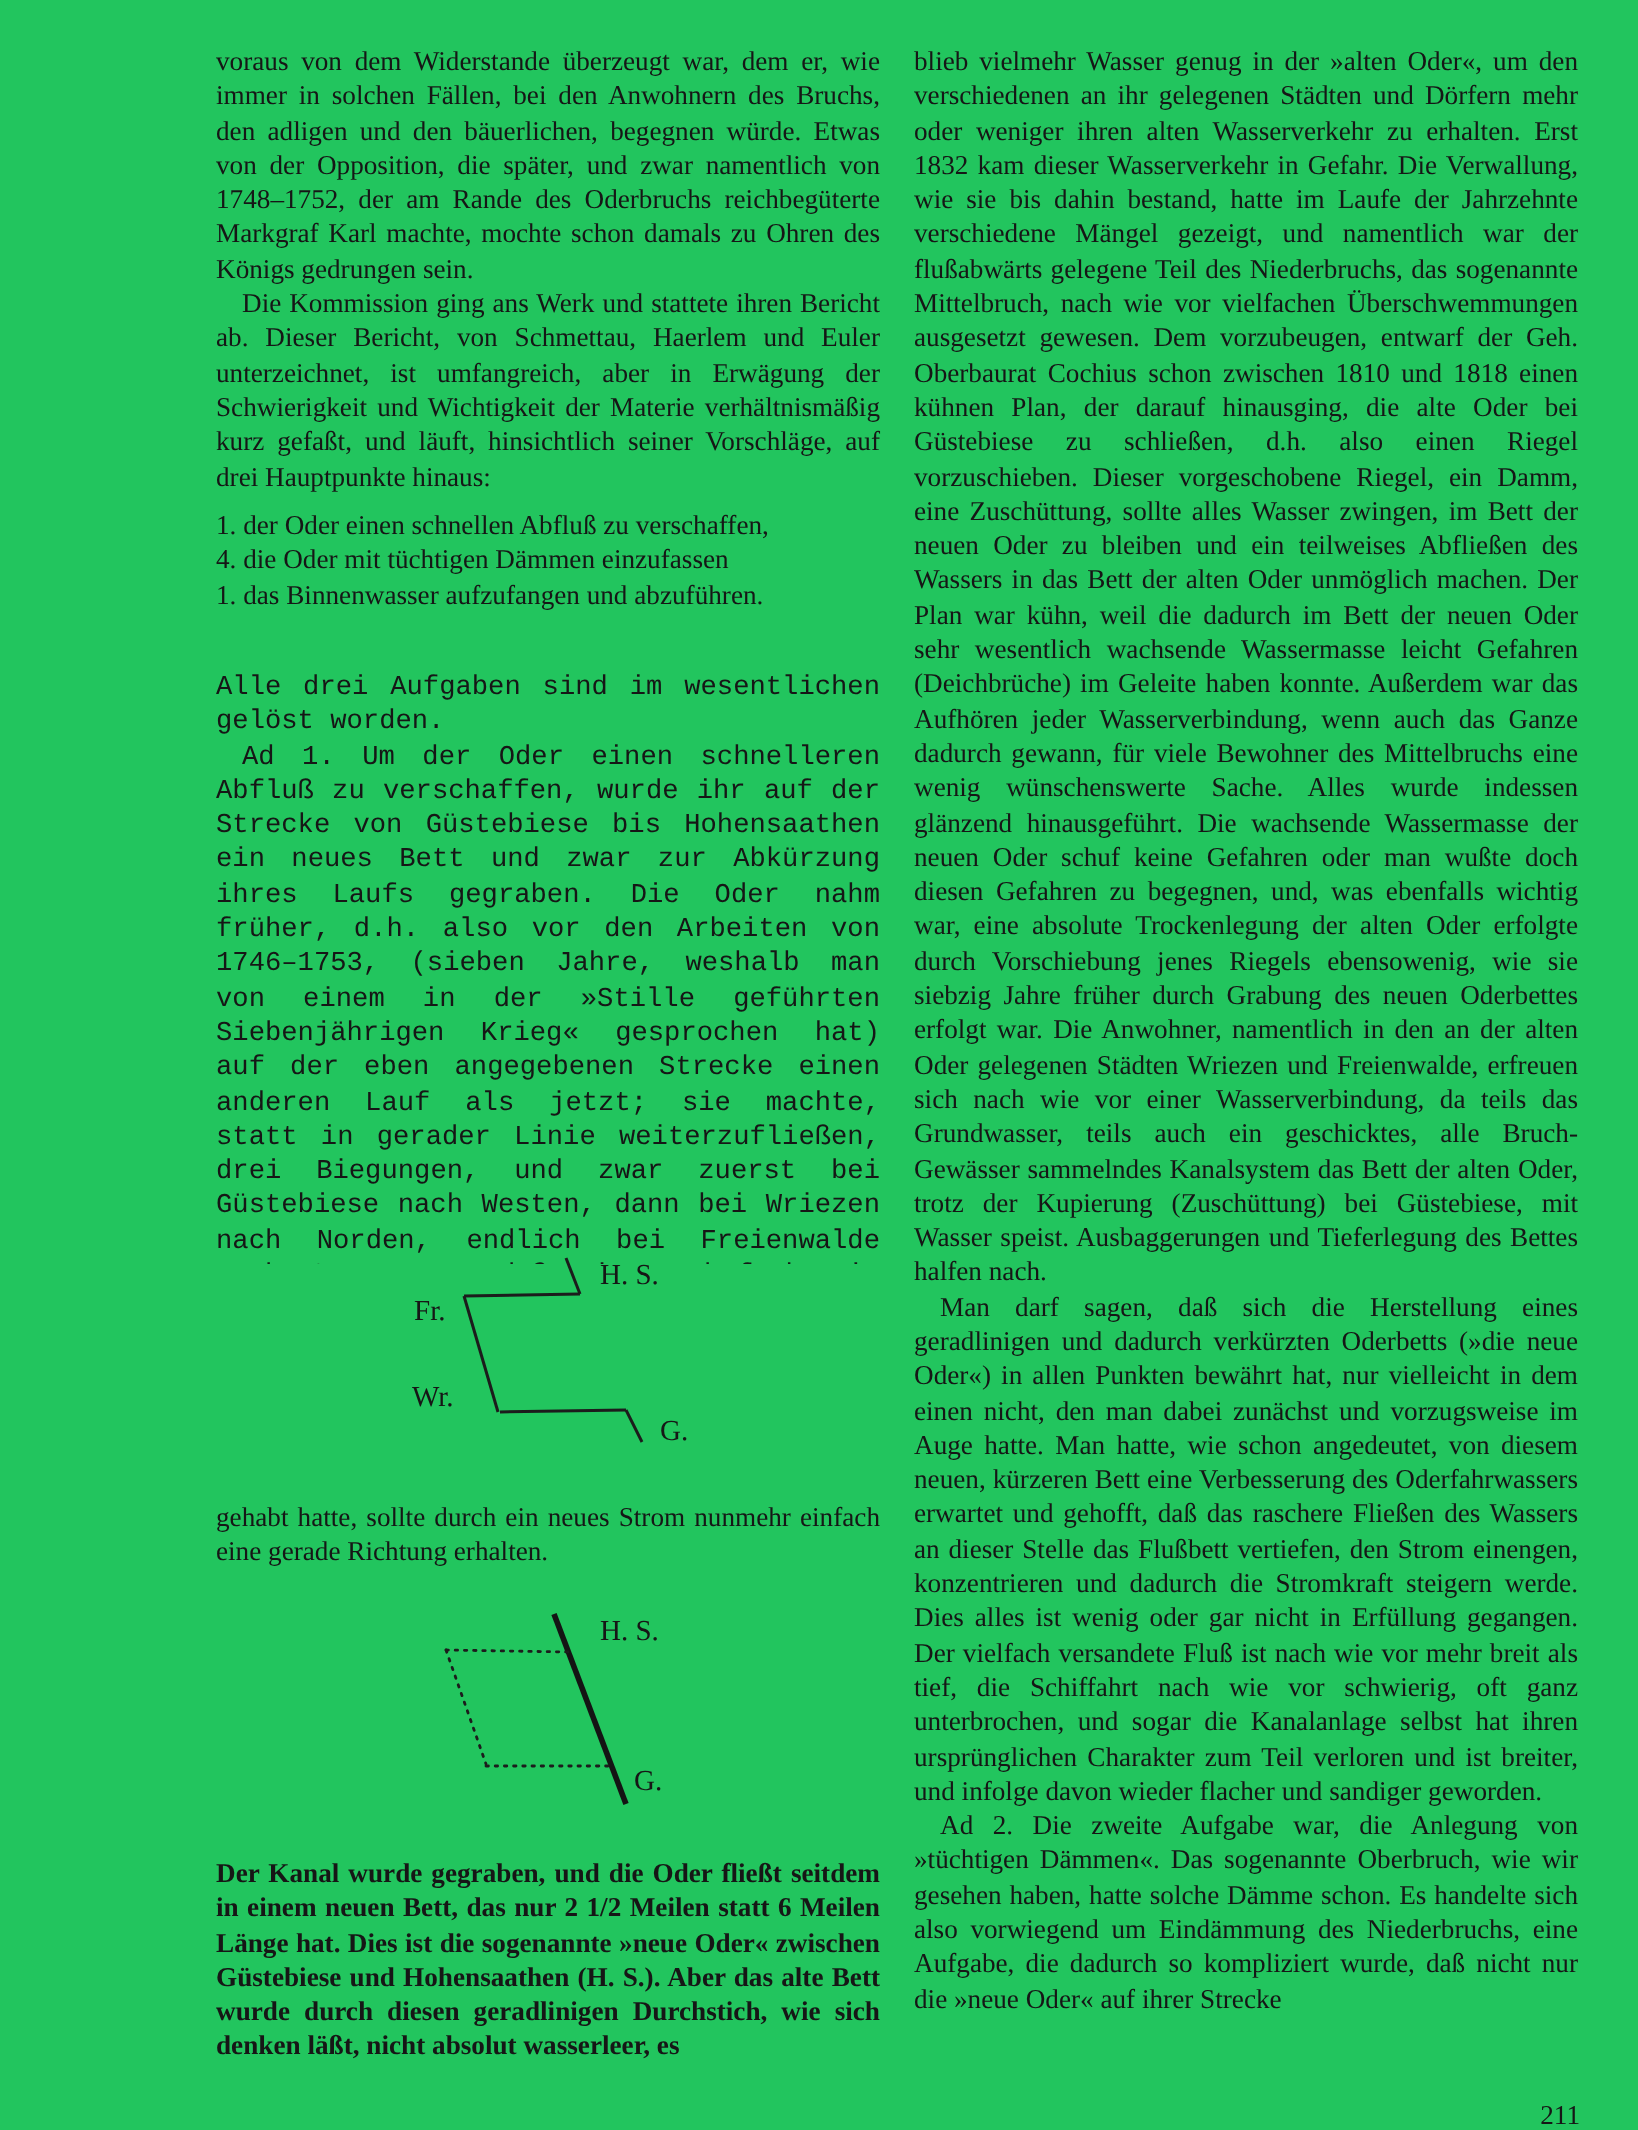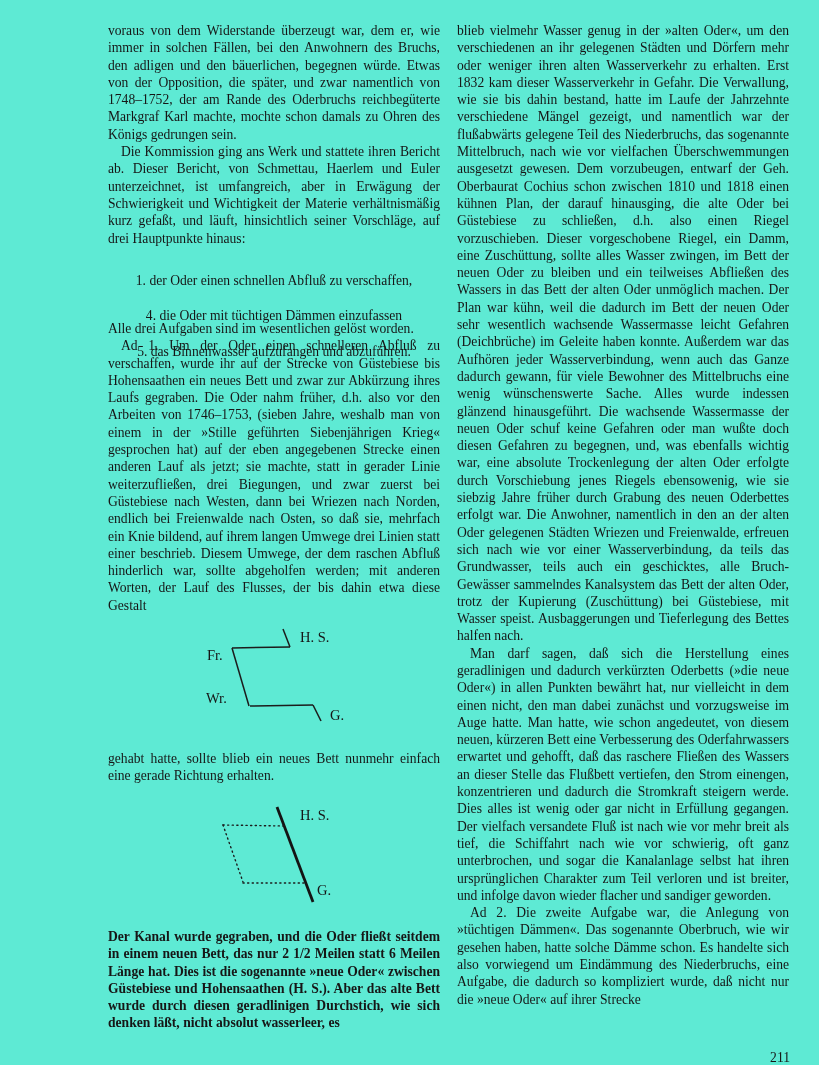--- a/index.html
+++ b/index.html
@@ -1,39 +1,39 @@
 <!DOCTYPE html>
 <html lang="de"><head>
 <meta charset="utf-8">
 <style>
   html,body{margin:0;padding:0;background:#e8e8e8;}
   .page{
     position:relative;
     width:819px;height:1065px;
-    background:#5eead4;
+    background:#22c55e;
     font-family:"Liberation Serif", serif;
     color:#161616;
     overflow:hidden;
     margin:0 auto;
   }
   .block{
     position:absolute;
     width:332px;
     text-align:justify;
     font-size:13.6px;
     line-height:17.3px;
     -webkit-hyphens:auto;hyphens:auto;
   }
   .block p{margin:0;}
   .indent{text-indent:13px;}
   .clip{overflow:hidden;}
   #lb1{left:108px;top:22px;}
   #llist{left:108px;top:254px;text-align:left;}
-  #llist div{margin:18px;text-align:center;}
-  #lb2{left:108px;top:320px;height:296px;}
+  #llist div{margin:0;}
+  #lb2{left:108px;top:336px;height:296px;font-family:Liberation Mono, monospace;}
   #lb3{left:108px;top:750px;}
   #lb4{left:108px;top:928px;font-weight:bold;}
   #rb{left:457px;top:22px;height:1018px;}
   #ld1{position:absolute;left:108px;top:618px;}
   #ld2{position:absolute;left:108px;top:798px;}
   .dline{stroke:#1c1c1c;stroke-width:1.5;fill:none;}
   .dline-thick{stroke:#141414;stroke-width:2.8;fill:none;}
   .ddot{stroke:#1c1c1c;stroke-width:1.4;stroke-dasharray:1.2,3.4;stroke-linecap:round;fill:none;}
   .dlabel{font-family:"Liberation Serif", serif;font-size:14.5px;fill:#161616;}
   #pagenum{
@@ -47,42 +47,42 @@
 <div class="page">
 
   <div class="block" id="lb1">
     <p>voraus von dem Widerstande überzeugt war, dem er, wie immer in solchen Fällen, bei den Anwohnern des Bruchs, den adligen und den bäuerlichen, begegnen würde. Etwas von der Opposition, die später, und zwar namentlich von 1748–1752, der am Rande des Oderbruchs reichbegüterte Markgraf Karl machte, mochte schon damals zu Ohren des Königs gedrungen sein.</p>
     <p class="indent">Die Kommission ging ans Werk und stattete ihren Bericht ab. Dieser Bericht, von Schmettau, Haerlem und Euler unterzeichnet, ist umfangreich, aber in Erwägung der Schwierigkeit und Wichtigkeit der Materie verhältnismäßig kurz gefaßt, und läuft, hinsichtlich seiner Vorschläge, auf drei Hauptpunkte hinaus:</p>
   </div>
 
   <div class="block" id="llist">
     <div>1. der Oder einen schnellen Abfluß zu verschaffen,</div>
     <div>4. die Oder mit tüchtigen Dämmen einzufassen</div>
-    <div>5. das Binnenwasser aufzufangen und abzuführen.</div>
+    <div>1. das Binnenwasser aufzufangen und abzuführen.</div>
   </div>
 
   <div class="block clip" id="lb2">
     <p>Alle drei Aufgaben sind im wesentlichen gelöst worden.</p>
     <p class="indent">Ad 1. Um der Oder einen schnelleren Abfluß zu verschaffen, wurde ihr auf der Strecke von Güstebiese bis Hohensaathen ein neues Bett und zwar zur Abkürzung ihres Laufs gegraben. Die Oder nahm früher, d.h. also vor den Arbeiten von 1746–1753, (sieben Jahre, weshalb man von einem in der »Stille geführten Siebenjährigen Krieg« gesprochen hat) auf der eben angegebenen Strecke einen anderen Lauf als jetzt; sie machte, statt in gerader Linie weiterzufließen, drei Biegungen, und zwar zuerst bei Güstebiese nach Westen, dann bei Wriezen nach Norden, endlich bei Freienwalde nach Osten, so daß sie, mehrfach ein Knie bildend, auf ihrem langen Umwege drei Linien statt einer beschrieb. Diesem Umwege, der dem raschen Abfluß hinderlich war, sollte abgeholfen werden; mit anderen Worten, der Lauf des Flusses, der bis dahin etwa diese Gestalt</p>
   </div>
 
   <svg id="ld1" width="330" height="118">
     <line class="dline" x1="175" y1="11" x2="182" y2="29"></line>
     <line class="dline" x1="124" y1="30" x2="182" y2="29"></line>
     <line class="dline" x1="124" y1="30" x2="141" y2="88"></line>
     <line class="dline" x1="142" y1="88" x2="205" y2="87"></line>
     <line class="dline" x1="205" y1="87" x2="213" y2="103"></line>
     <text class="dlabel" x="192" y="24">H. S.</text>
     <text class="dlabel" x="99" y="42">Fr.</text>
     <text class="dlabel" x="98" y="85">Wr.</text>
     <text class="dlabel" x="222" y="102">G.</text>
   </svg>
 
   <div class="block" id="lb3">
-    <p>gehabt hatte, sollte blieb ein neues Bett nunmehr einfach eine gerade Richtung erhalten.</p>
+    <p>gehabt hatte, sollte durch ein neues Strom nunmehr einfach eine gerade Richtung erhalten.</p>
   </div>
 
   <svg id="ld2" width="330" height="114">
     <line class="dline-thick" x1="169" y1="9" x2="205" y2="104"></line>
     <line class="ddot" x1="115" y1="27" x2="176" y2="28"></line>
     <line class="ddot" x1="115" y1="27" x2="135" y2="84"></line>
     <line class="ddot" x1="135" y1="85" x2="199" y2="85"></line>
     <text class="dlabel" x="192" y="22">H. S.</text>
     <text class="dlabel" x="209" y="97">G.</text>
   </svg>

